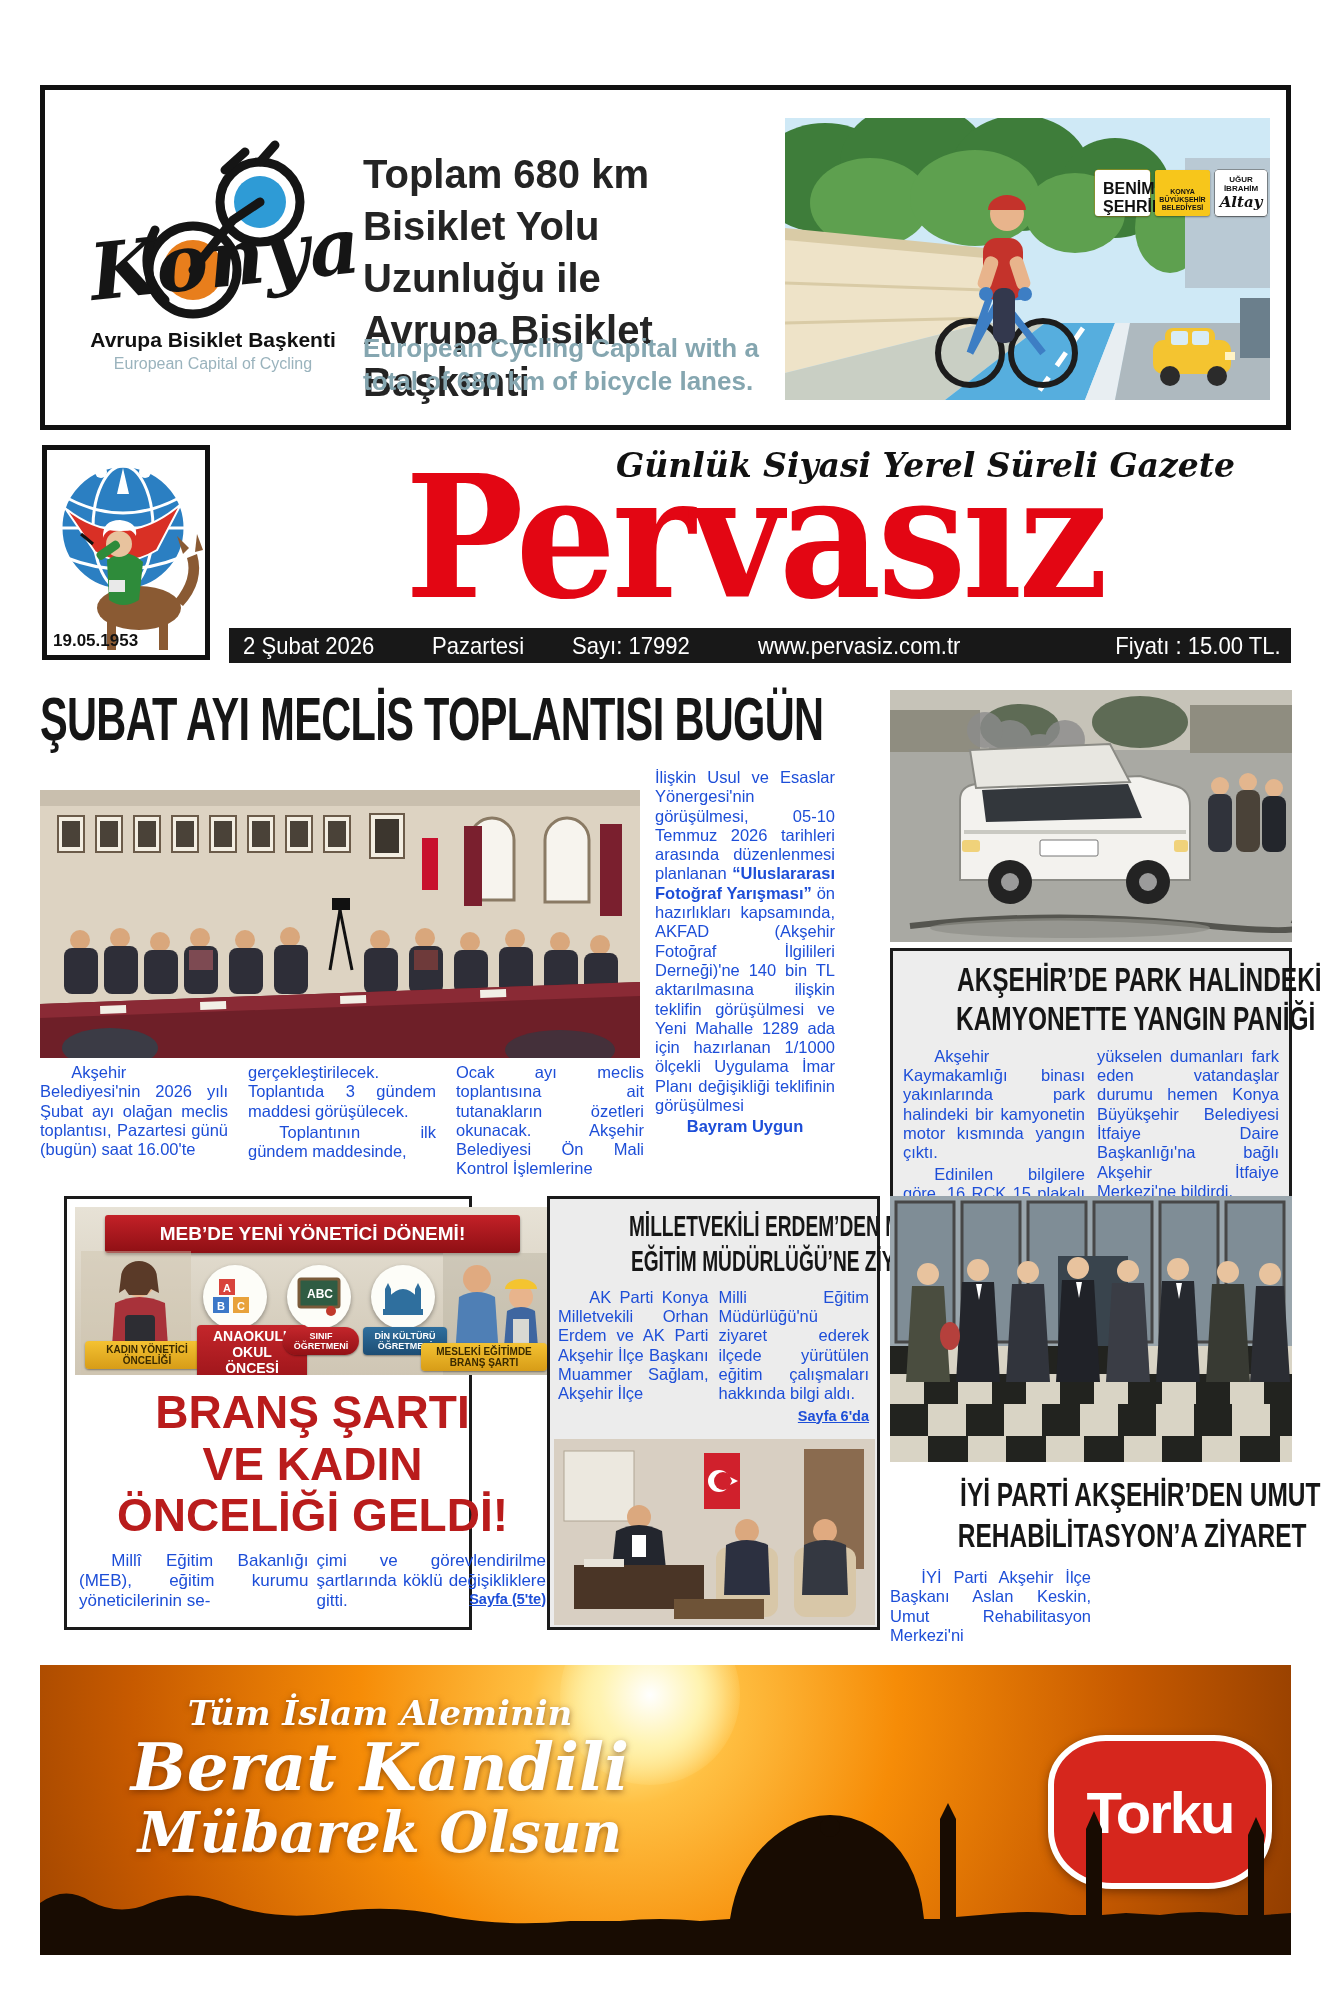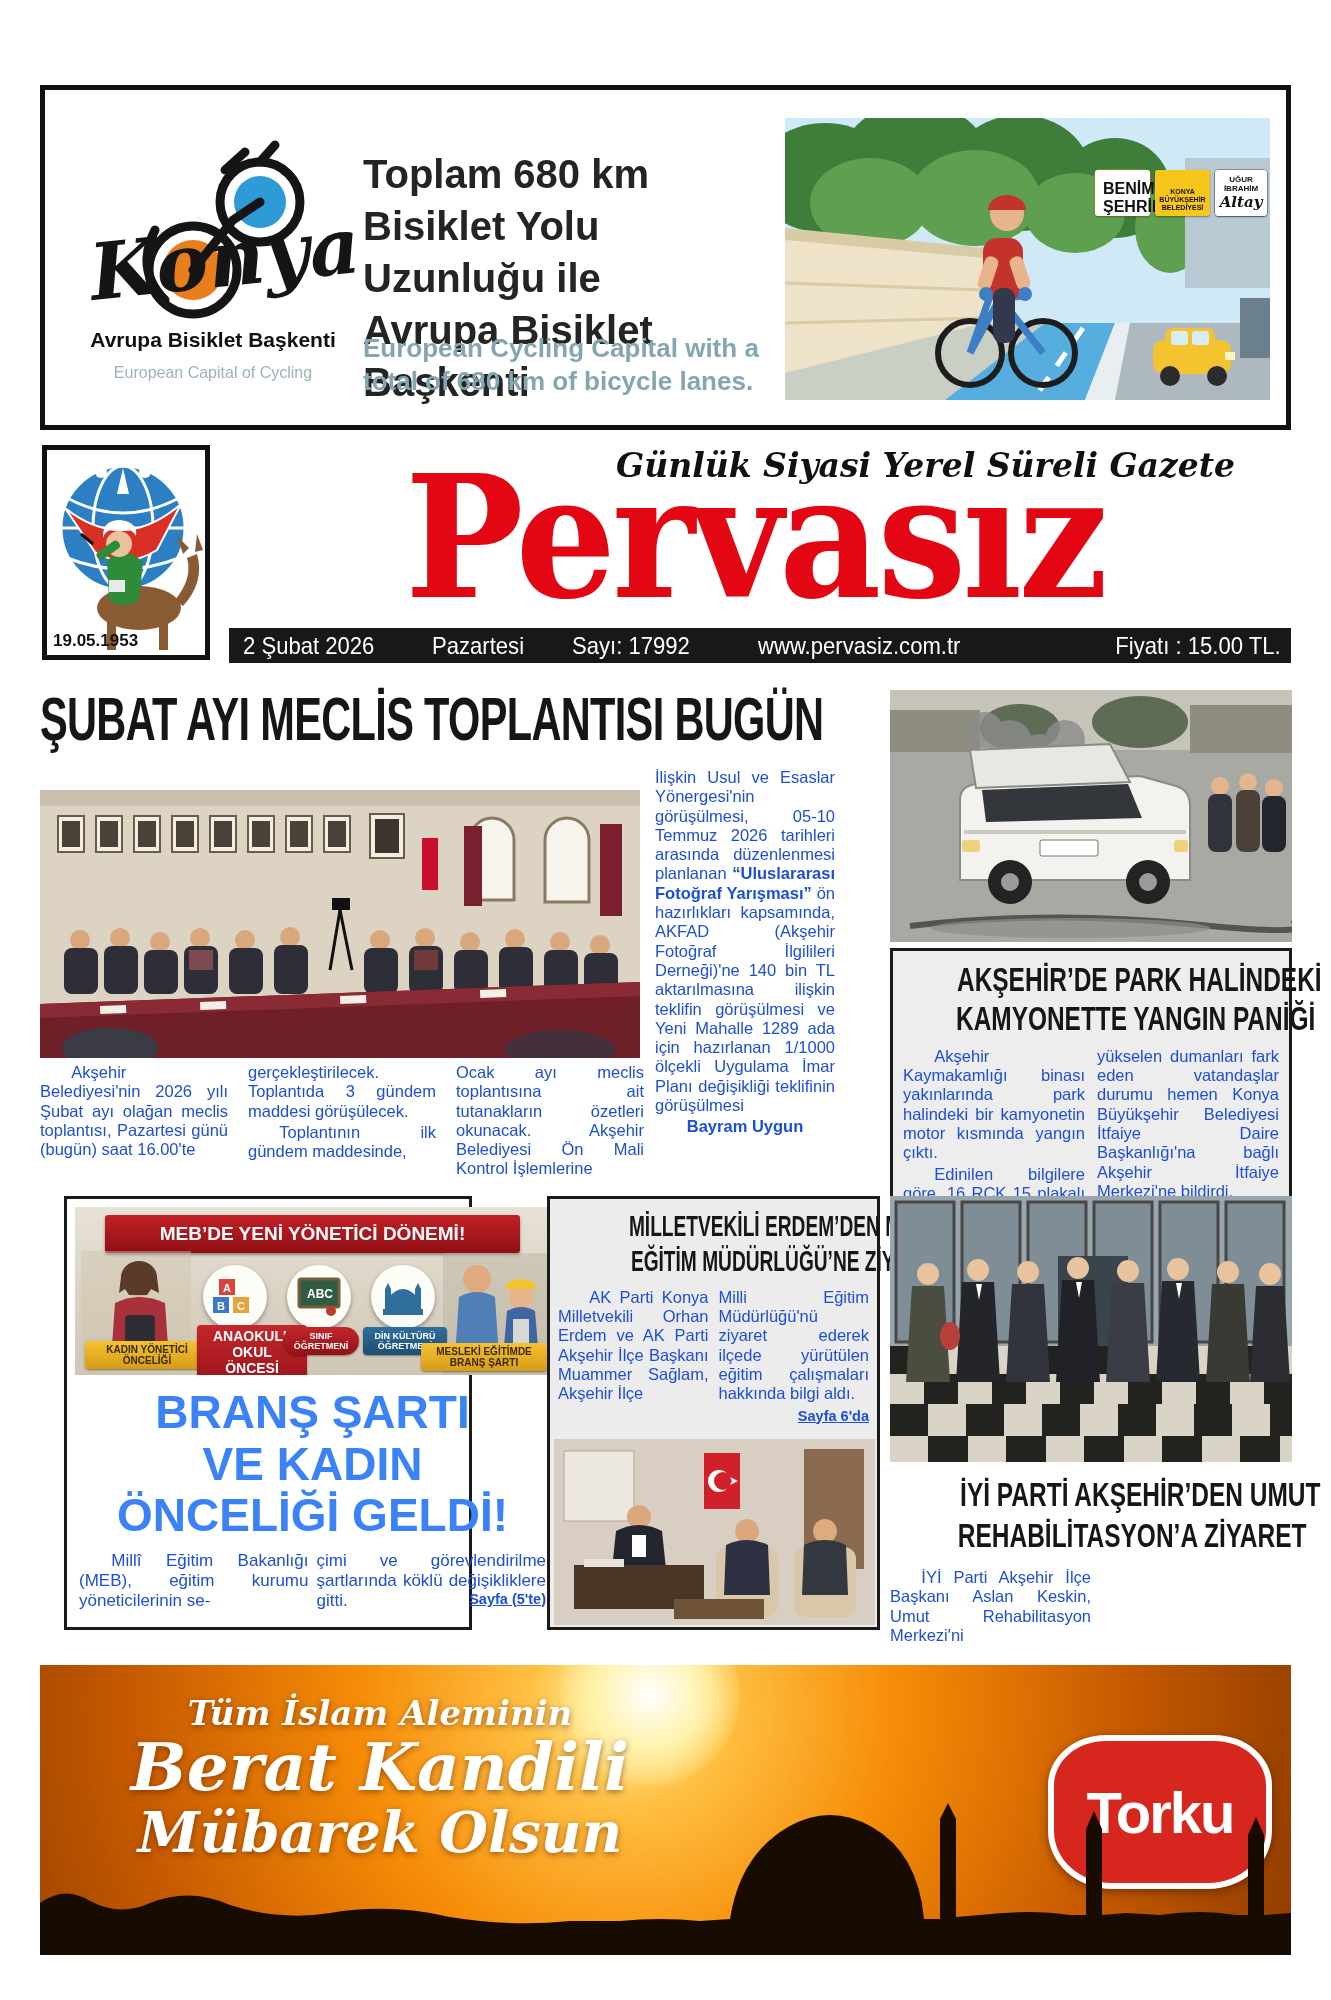--- a/index.html
+++ b/index.html
@@ -53,21 +53,21 @@
   #meb-ad{position:absolute;left:8px;top:8px;width:475px;height:168px;background:linear-gradient(#e7e2d6,#cfc6b4);overflow:hidden;}
   .meb-banner{position:absolute;left:30px;top:8px;width:415px;height:38px;background:linear-gradient(#c32127,#8e0f14);
               color:#fff;font-weight:bold;font-size:19px;text-align:center;line-height:38px;border-radius:3px;box-shadow:0 2px 3px rgba(0,0,0,.4);}
   .meb-label{position:absolute;font-weight:bold;text-align:center;color:#fff;border-radius:4px;box-shadow:0 1px 2px rgba(0,0,0,.4);}
   .meb-label.gold{background:linear-gradient(#f4c232,#d79c17);color:#3a2a00;}
   .meb-label.red{background:linear-gradient(#c4262b,#931116);}
   .meb-label.blue{background:linear-gradient(#2f6f9e,#1d4d74);}
   .meb-circle{position:absolute;background:#fdfdf8;border-radius:50%;box-shadow:0 2px 4px rgba(0,0,0,.35);}
 
   #branş-headline{position:absolute;left:0px;top:188px;width:491px;text-align:center;font-weight:bold;
-                  font-size:46px;line-height:1.12;color:#3b82f6;letter-spacing:0px;}
+                  font-size:46px;line-height:1.12;color:#b91c1c;letter-spacing:0px;}
 
   
   #bottom-ad{left:40px;top:1665px;width:1251px;height:290px;overflow:hidden;
      background:radial-gradient(circle at 47% 14%, #fffdf0 0%, #ffe98e 5%, #ffc043 14%, #f68c07 38%, #c75a00 70%, #8f3c00 100%);}
   #kandil-text{position:absolute;left:60px;top:28px;width:560px;color:#fff;text-align:center;
      font-family:"DejaVu Serif",serif;font-style:italic;text-shadow:0 2px 6px rgba(80,30,0,.55);}
   #kandil-text .l1{font-size:34px;font-weight:bold;}
   #kandil-text .l2{font-size:66px;font-weight:bold;line-height:1.05;}
   #kandil-text .l3{font-size:56px;font-weight:bold;line-height:1.1;}
   #torku{position:absolute;left:1008px;top:70px;width:212px;height:142px;background:#d6261d;
@@ -90,21 +90,21 @@
           <circle cx="118" cy="160" r="44"></circle>
           <circle cx="185" cy="92" r="40"></circle>
           <path d="M118 160 L158 110 L185 92"></path>
           <path d="M150 60 L170 42 M185 52 L200 35"></path>
           <path d="M80 120 Q60 160 90 190"></path>
         </g>
         <text x="18" y="190" font-family="DejaVu Serif" font-style="italic" font-weight="bold" font-size="78" fill="#151515" transform="rotate(-6 18 190)">Konya</text>
       </svg>
     </div>
     <div class="abs konya-caption1" style="left:18px;top:238px;width:300px;">Avrupa Bisiklet Başkenti</div>
-    <div class="abs konya-caption2" style="left:18px;top:265px;width:300px;margin-top:9px;">European Capital of Cycling</div>
+    <div class="abs konya-caption2" style="left:18px;top:265px;width:300px;">European Capital of Cycling</div>
 
     <div class="abs ad-head" style="left:318px;top:58px;width:420px;">
       <div>Toplam 680 km</div>
       <div>Bisiklet Yolu Uzunluğu ile</div>
       <div>Avrupa Bisiklet Başkenti</div>
     </div>
     <div class="abs ad-sub" style="left:318px;top:242px;width:420px;">
       <div>European Cycling Capital with a</div>
       <div>total of 680 km of bicycle lanes.</div>
     </div>

